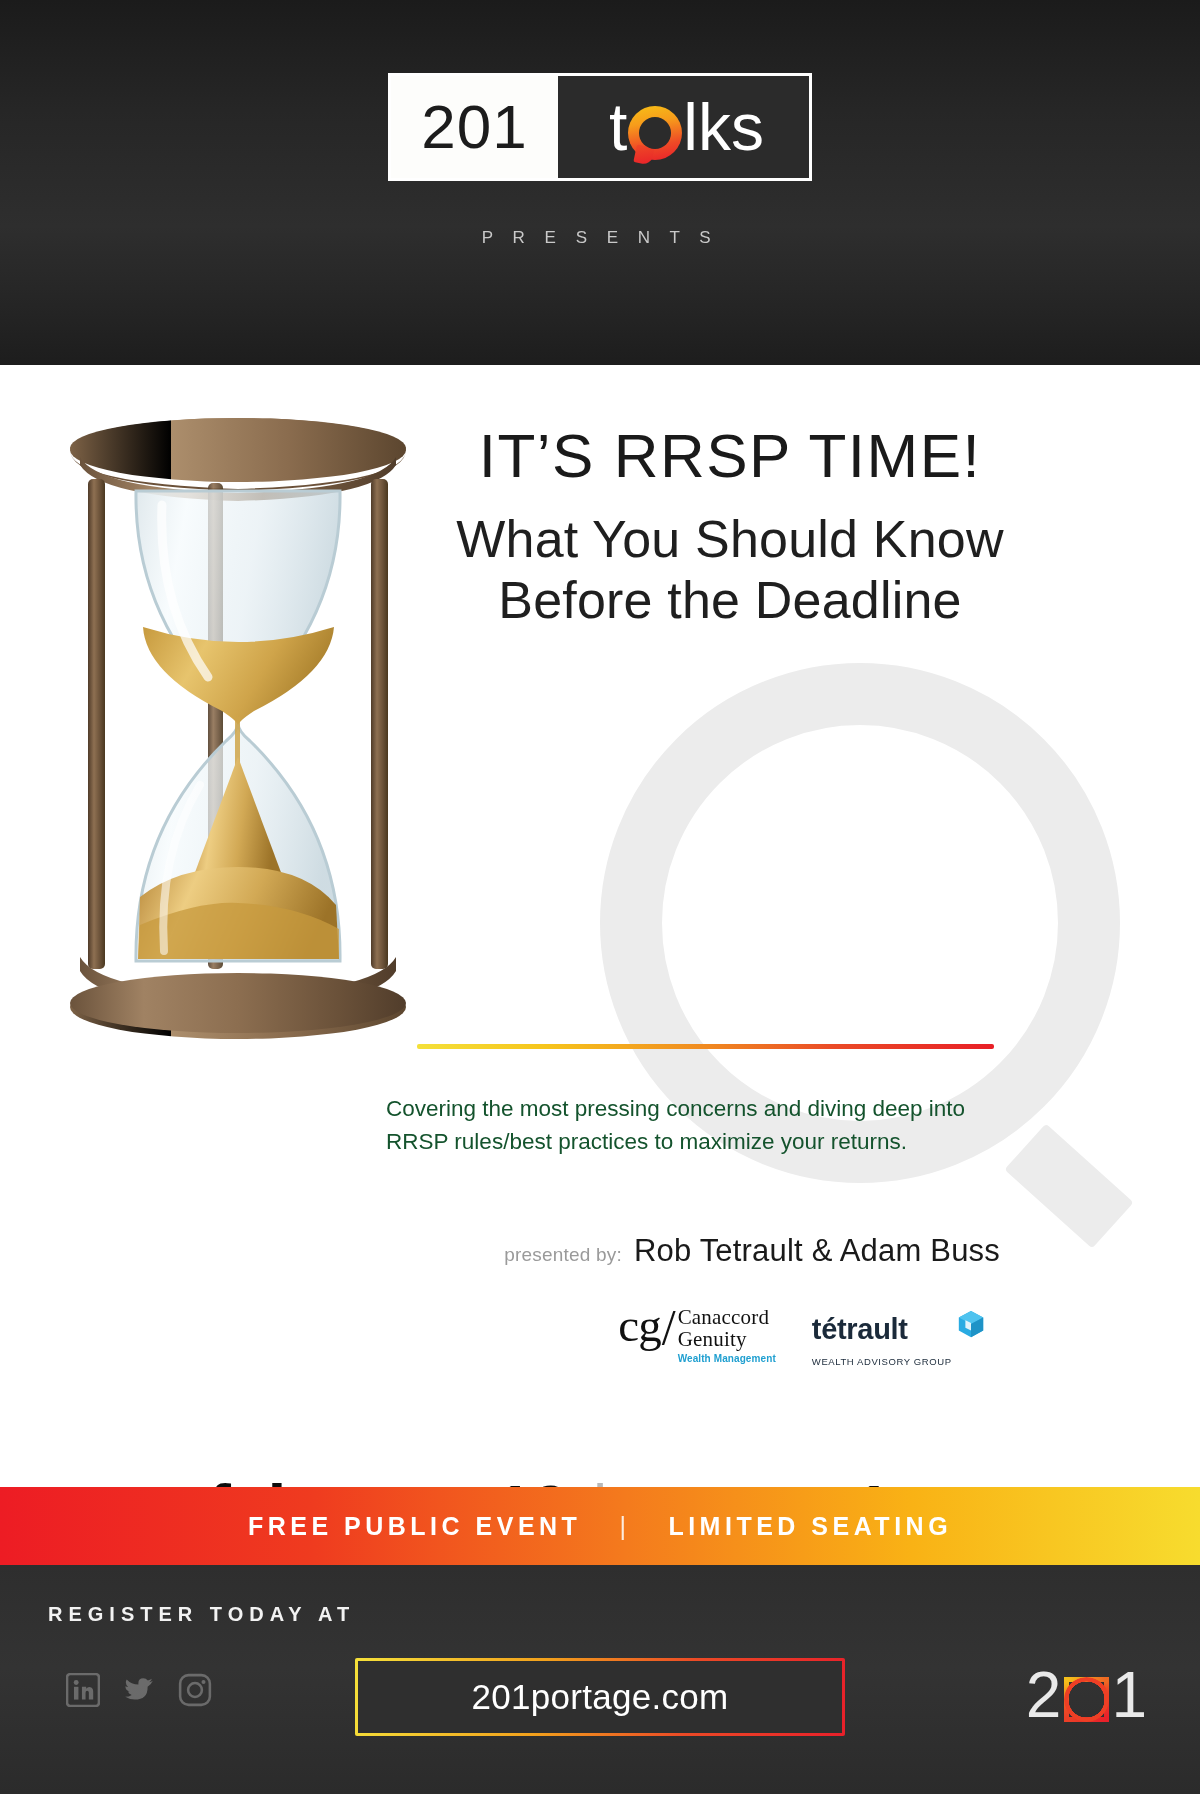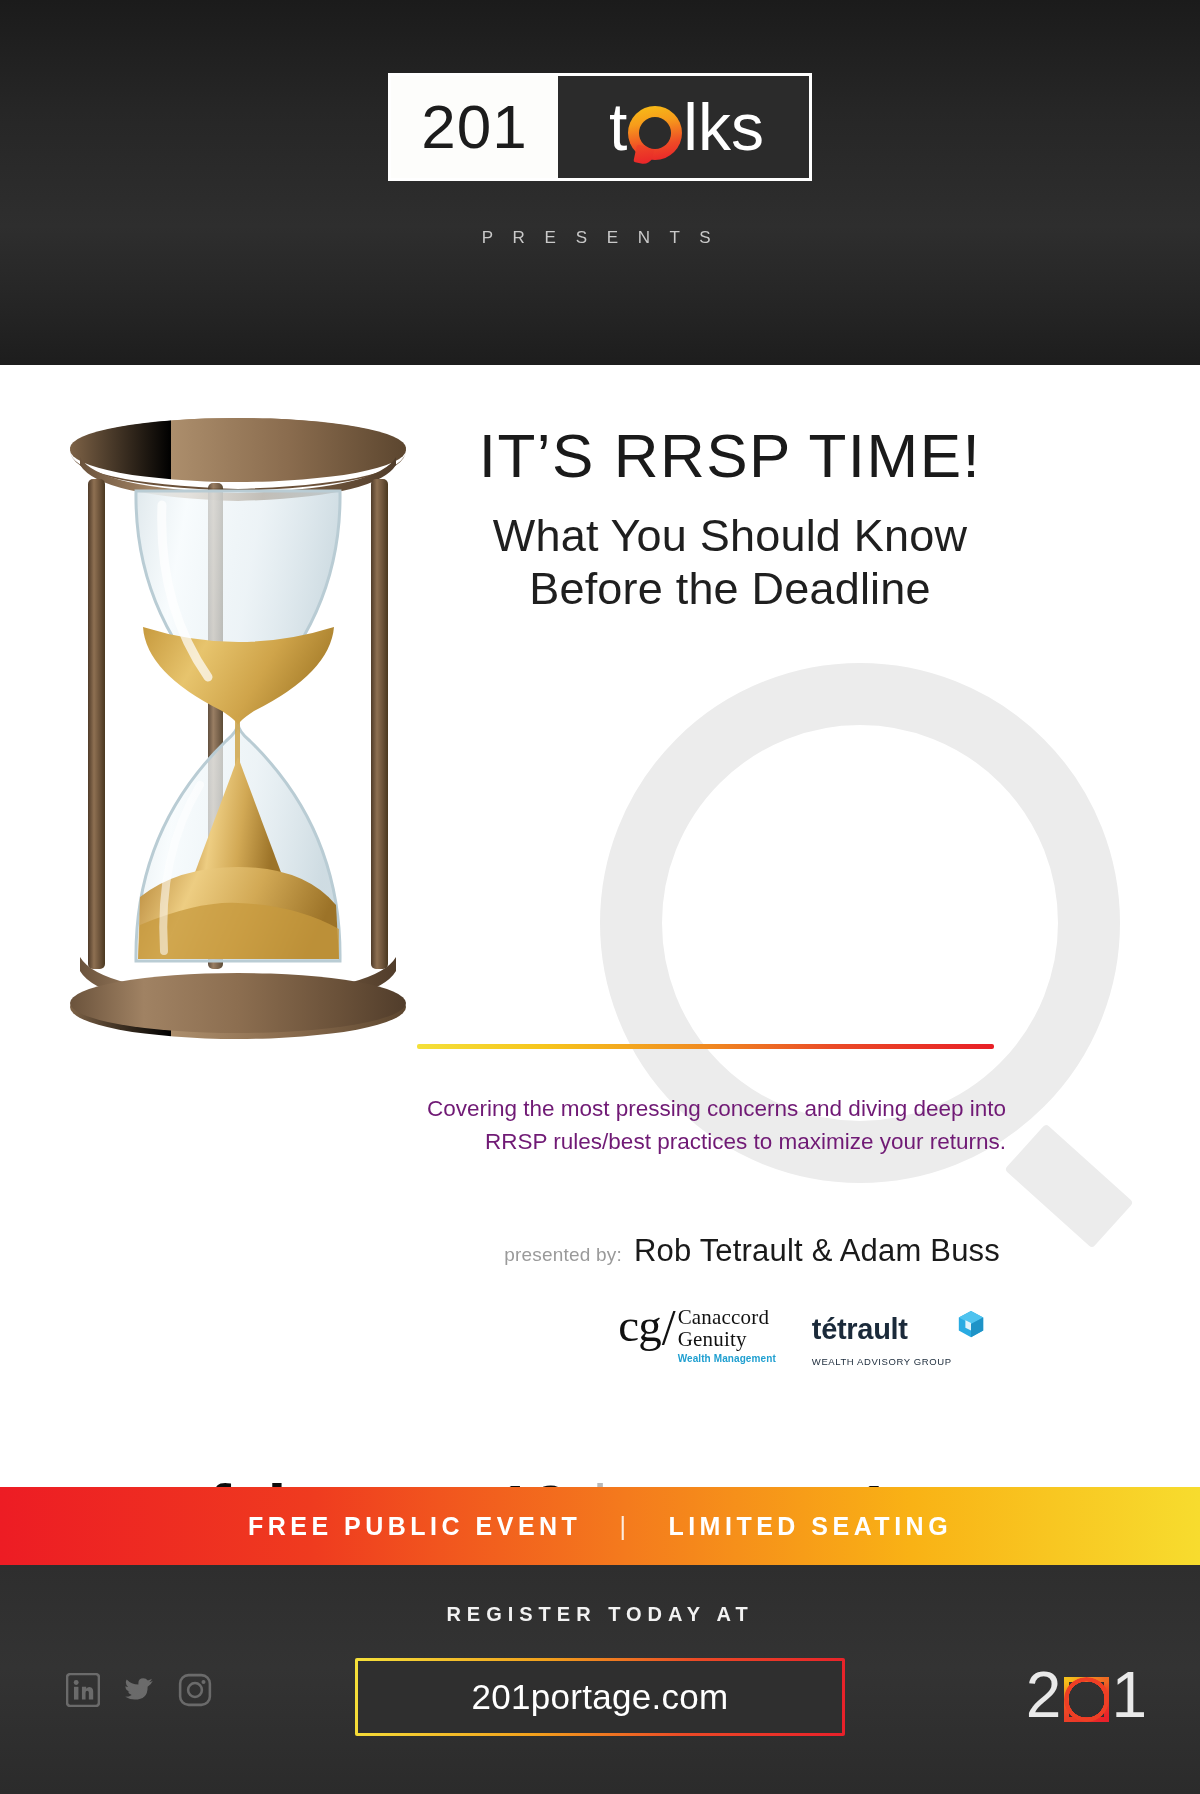--- a/index.html
+++ b/index.html
@@ -79,31 +79,31 @@
   
   .hourglass { position:absolute; left:58px; top:40px; width:360px; height:650px; z-index:2; }
 
   
   .headline-block { position:absolute; left:410px; top:60px; width:640px; z-index:3; }
   .h1 {
     font-size:62px; font-weight:400; color:#1a1a1a; letter-spacing:1.5px;
     text-align:center; line-height:1.0;
   }
   .h2 {
-    margin-top:22px; font-size:45px; font-weight:400; color:#1f1f1f;
+    margin-top:22px; font-size:52px; font-weight:400; color:#1f1f1f;
     text-align:center; line-height:1.18; letter-spacing:0.2px;
   }
   .divider {
     position:absolute; left:417px; top:679px; width:577px; height:5px; z-index:3;
     background:linear-gradient(90deg,#f4e03a 0%,#f6c51c 22%,#f08a20 50%,#ea4b27 72%,#e81f26 100%);
     border-radius:2px;
   }
   .desc {
     position:absolute; left:386px; top:727px; width:620px; z-index:3;
-    text-align:right; font-size:22.5px; line-height:1.48; color:#701a75;
+    text-align:left; font-size:22.5px; line-height:1.48; color:#14532d;
   }
   .presenters {
     position:absolute; left:430px; top:855px; width:570px; z-index:3;
     display:flex; align-items:baseline; justify-content:flex-end; gap:12px;
   }
   .presented-by { font-size:19px; color:#9a9a9a; font-weight:400; letter-spacing:0.2px;margin-top:24px; }
   .presenter-names { font-size:31px; color:#1a1a1a; font-weight:400; letter-spacing:0.2px; }
 
   
   .sponsors {
@@ -157,22 +157,22 @@
     display:flex; align-items:center; gap:12px;
   }
   .banner-sep { color:#fff; font-weight:300; padding:0 26px; opacity:.85; }
 
   
   .footer {
     position:absolute; left:0; top:1565px; width:1200px; height:229px; z-index:6;
     background:linear-gradient(180deg,#2e2e2e 0%,#333333 45%,#2b2b2b 100%);
   }
   .register {
-    position:absolute; left:0; top:38px; width:1200px; text-align:center;
-    font-size:20px; font-weight:bold; letter-spacing:6px; color:#f2f2f2;
+    position:absolute; left:0; top:38px; width:1200px; 
+    font-size:20px; font-weight:bold; letter-spacing:6px; color:#f2f2f2;padding-left:48px;
   }
   .url-box {
     position:absolute; left:355px; top:93px; width:490px; height:78px;
     border:3px solid transparent; border-radius:2px;
     background:
       linear-gradient(#2f2f2f,#2f2f2f) padding-box,
       linear-gradient(100deg,#f5e03a 0%,#f2a11c 38%,#ec4a26 68%,#e8202a 100%) border-box;
     display:flex; align-items:center; justify-content:center;
   }
   .url-text { font-size:35px; color:#ffffff; font-weight:400; letter-spacing:0.3px; }

